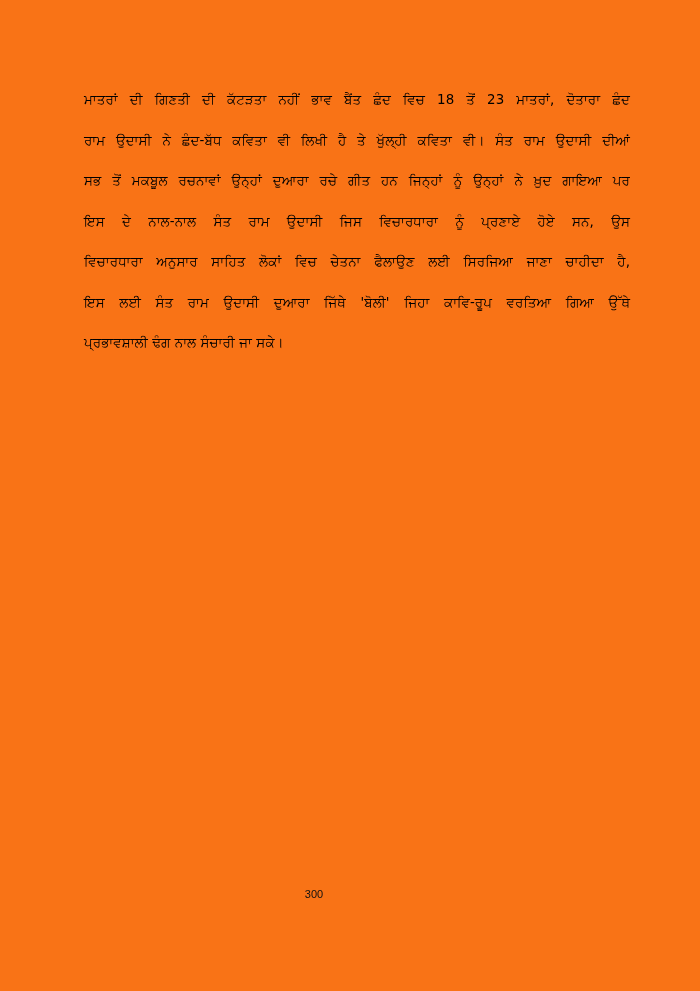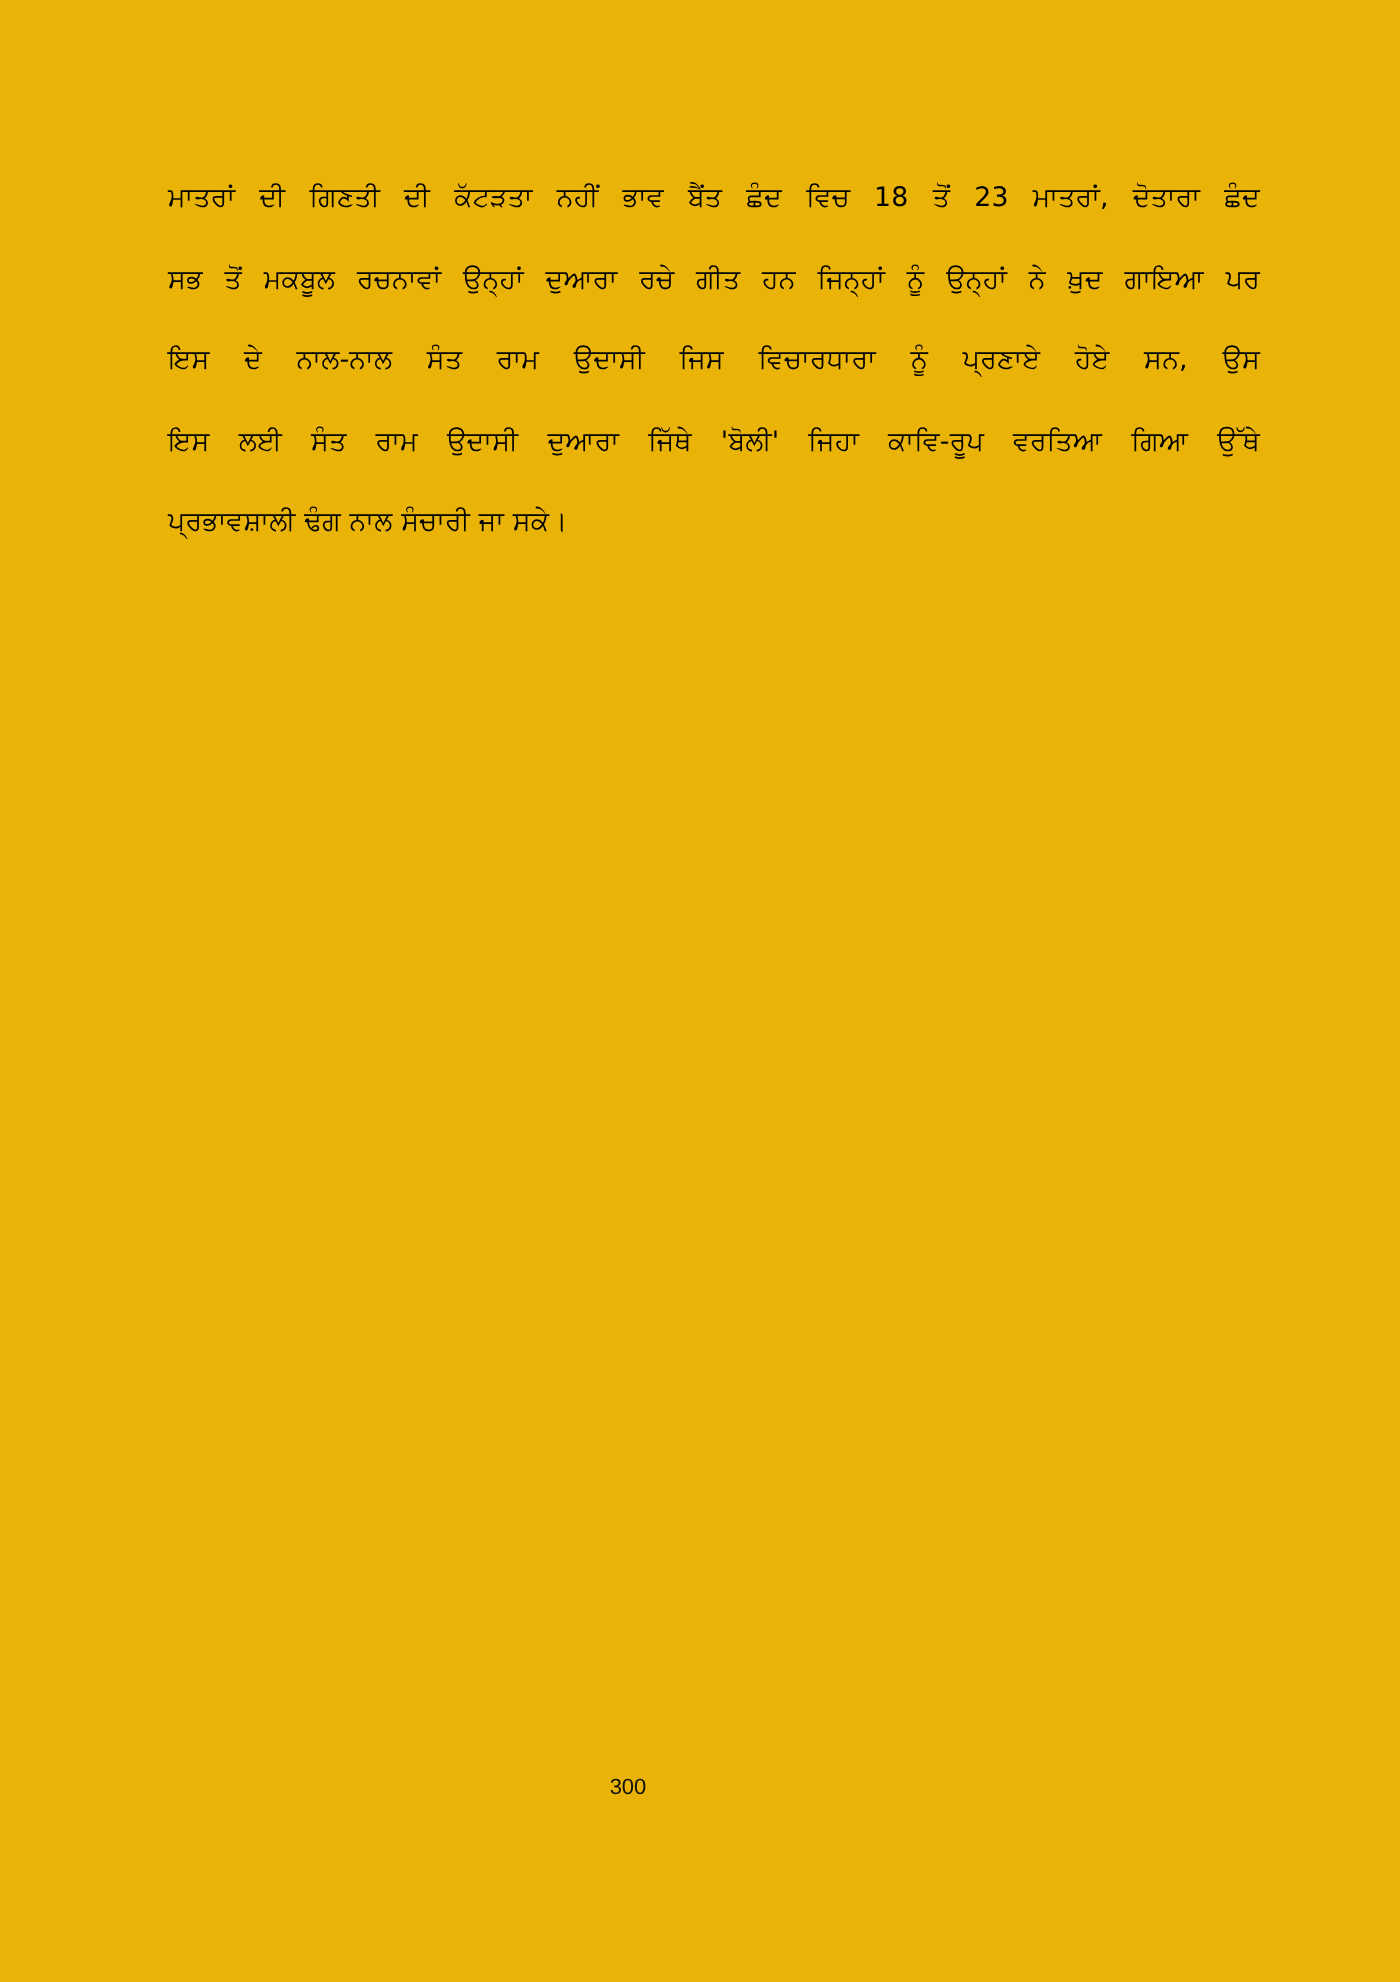--- a/index.html
+++ b/index.html
@@ -14,21 +14,21 @@
       overflow: hidden;
       font-family: "DejaVu Sans", sans-serif;
       color: #000000;
     }
     .page {
       position: absolute;
       left: 0;
       top: 0;
       width: 700px;
       height: 991px;
-      background: #eab308;
+      background: #f97316;
     }
     .body-text {
       position: absolute;
       left: 84px;
       top: 86px;
       width: 546px;
     }
     .line {
       height: 40.5px;
       line-height: 28px;
@@ -51,20 +51,22 @@
       font-family: "Liberation Sans", sans-serif;
       color: #111111;
     }
   </style>
 </head>
 <body>
 
 <div class="page">
   <div class="body-text">
     <div class="line">ਮਾਤਰਾਂ ਦੀ ਗਿਣਤੀ ਦੀ ਕੱਟੜਤਾ ਨਹੀਂ ਭਾਵ ਬੈਂਤ ਛੰਦ ਵਿਚ 18 ਤੋਂ 23 ਮਾਤਰਾਂ, ਦੋਤਾਰਾ ਛੰਦ</div>
+    <div class="line">ਰਾਮ ਉਦਾਸੀ ਨੇ ਛੰਦ-ਬੱਧ ਕਵਿਤਾ ਵੀ ਲਿਖੀ ਹੈ ਤੇ ਖੁੱਲ੍ਹੀ ਕਵਿਤਾ ਵੀ। ਸੰਤ ਰਾਮ ਉਦਾਸੀ ਦੀਆਂ</div>
     <div class="line">ਸਭ ਤੋਂ ਮਕਬੂਲ ਰਚਨਾਵਾਂ ਉਨ੍ਹਾਂ ਦੁਆਰਾ ਰਚੇ ਗੀਤ ਹਨ ਜਿਨ੍ਹਾਂ ਨੂੰ ਉਨ੍ਹਾਂ ਨੇ ਖ਼ੁਦ ਗਾਇਆ ਪਰ</div>
     <div class="line">ਇਸ ਦੇ ਨਾਲ-ਨਾਲ ਸੰਤ ਰਾਮ ਉਦਾਸੀ ਜਿਸ ਵਿਚਾਰਧਾਰਾ ਨੂੰ ਪ੍ਰਣਾਏ ਹੋਏ ਸਨ, ਉਸ</div>
+    <div class="line">ਵਿਚਾਰਧਾਰਾ ਅਨੁਸਾਰ ਸਾਹਿਤ ਲੋਕਾਂ ਵਿਚ ਚੇਤਨਾ ਫੈਲਾਉਣ ਲਈ ਸਿਰਜਿਆ ਜਾਣਾ ਚਾਹੀਦਾ ਹੈ,</div>
     <div class="line">ਇਸ ਲਈ ਸੰਤ ਰਾਮ ਉਦਾਸੀ ਦੁਆਰਾ ਜਿੱਥੇ 'ਬੋਲੀ' ਜਿਹਾ ਕਾਵਿ-ਰੂਪ ਵਰਤਿਆ ਗਿਆ ਉੱਥੇ</div>
     <div class="line last">ਪ੍ਰਭਾਵਸ਼ਾਲੀ ਢੰਗ ਨਾਲ ਸੰਚਾਰੀ ਜਾ ਸਕੇ।</div>
   </div>
 
   <div class="page-number">300</div>
 </div>
 
 </body></html>

